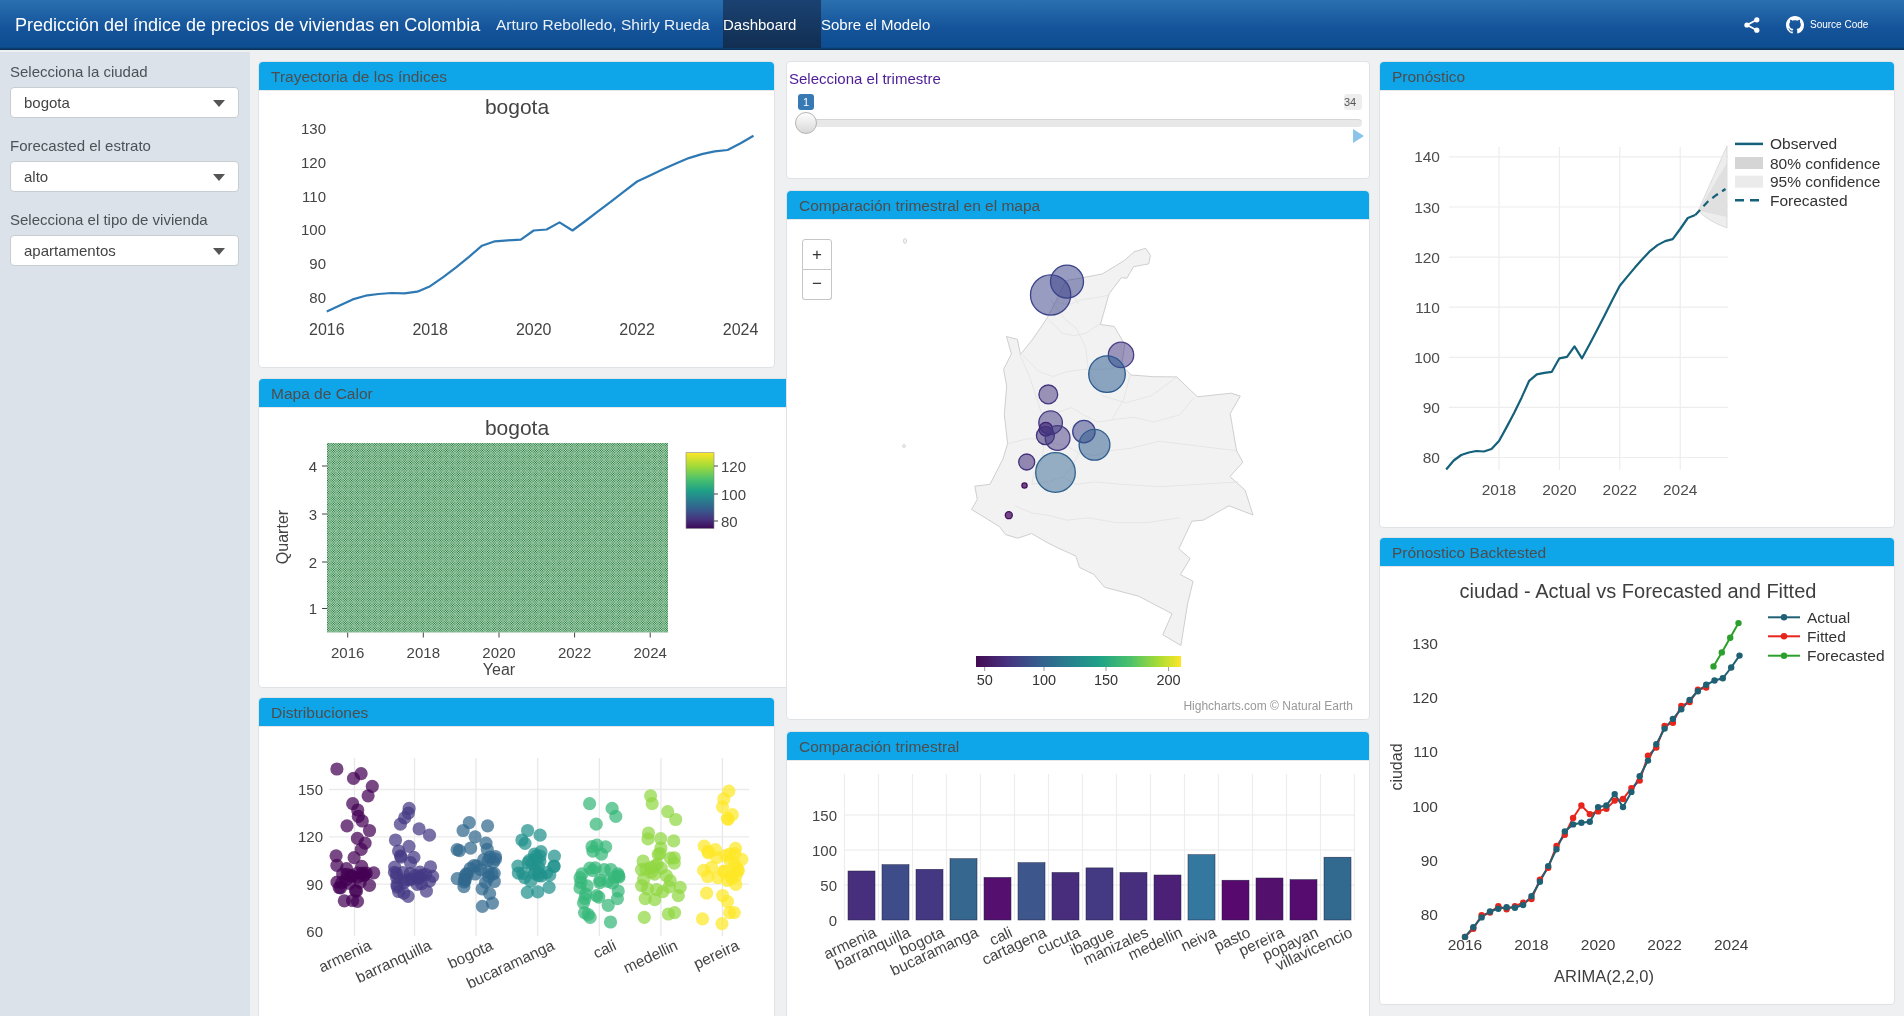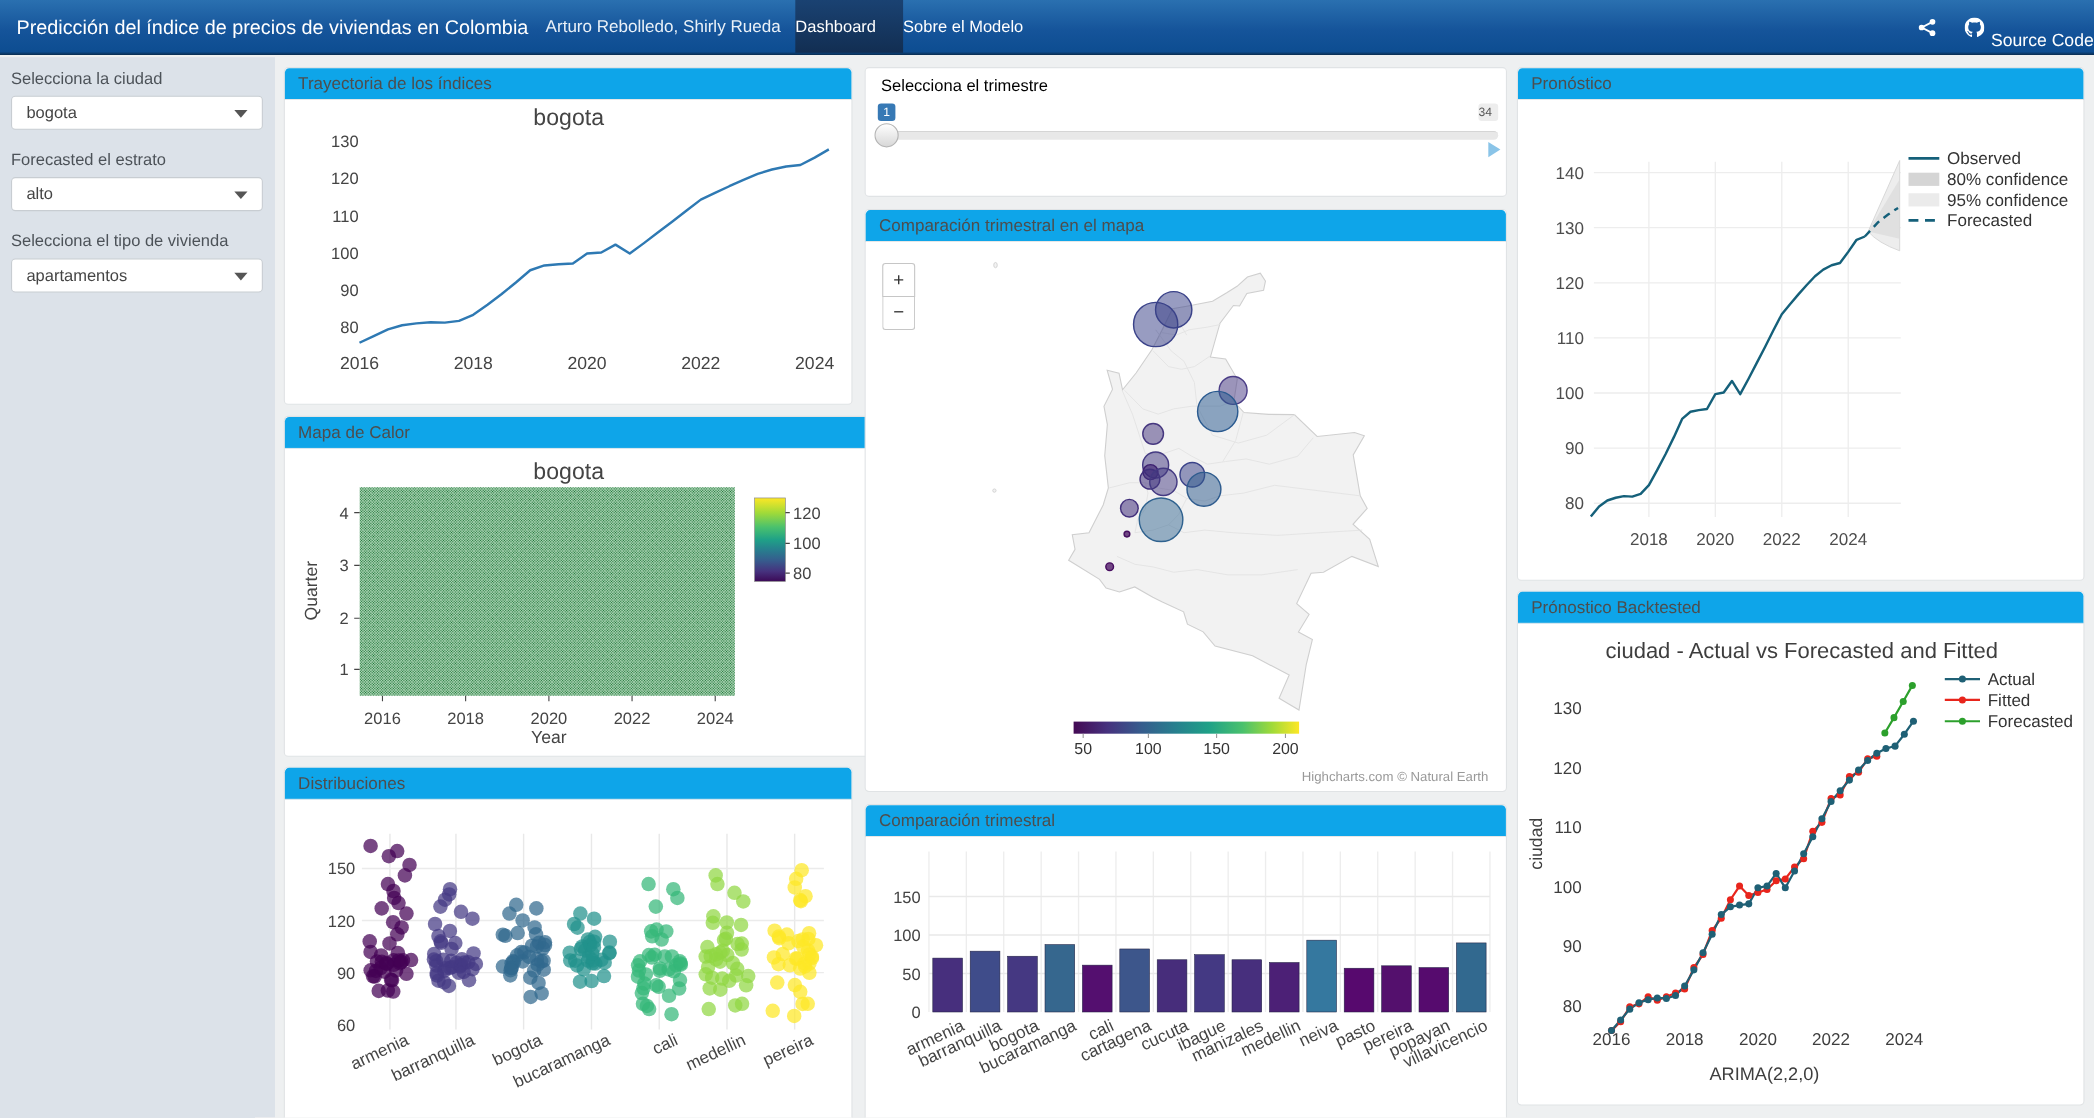--- a/index.html
+++ b/index.html
@@ -3,21 +3,21 @@
 *{margin:0;padding:0;box-sizing:border-box}
 html,body{width:1904px;height:1016px;overflow:hidden}
 body{font-family:"Liberation Sans",sans-serif;background:#eef0f1}
 #page{position:relative;width:1904px;height:1016px}
 .navbar{position:absolute;left:0;top:0;width:1904px;height:50px;
  background:linear-gradient(180deg,#2a70b0 0%,#15549a 55%,#0d4d91 94%,#0a2c4e 100%);text-decoration:underline;}
 .brand{position:absolute;left:15px;top:0;line-height:50px;color:#fff;font-size:18px}
 .authors{position:absolute;left:496px;top:0;line-height:50px;color:#eaf1f8;font-size:15.5px}
 .navtab{position:absolute;top:0;height:48px;line-height:50px;color:#fff;font-size:15px;}
 .navtab.active{background:linear-gradient(180deg,#1a4272 0%,#122e52 100%);}
-.srctext{position:absolute;top:13px;line-height:50px;color:#fff;font-size:16px}
+.srctext{position:absolute;top:0;line-height:50px;color:#fff;font-size:10px}
 .sidebar{position:absolute;left:0;top:52px;width:250px;height:964px;background:#dce2e9}
 .sb-label{position:absolute;left:10px;color:#4c5258;font-size:15px}
 .sb-select{position:absolute;left:10px;width:229px;height:31px;background:#fff;border:1px solid #c8cdd2;border-radius:4px;color:#444;font-size:15px;line-height:29px;padding-left:13px}
 .caret{position:absolute;right:13px;top:12px;width:0;height:0;border-left:6px solid transparent;border-right:6px solid transparent;border-top:7px solid #555}
 .panel{position:absolute;background:#fff;border:1px solid #e0e3e5;border-radius:4px}
 .phead{position:absolute;left:0;top:0;right:0;height:29px;border-bottom:1px solid #e7e7e7;
  font-size:15.5px;color:#4d4d4d;line-height:29px;padding-left:12px;background:#0ea5e9;border-radius:4px 4px 0 0}
 .pbody{position:absolute;left:0;top:30px;right:0;bottom:0}
 svg text{font-family:"Liberation Sans",sans-serif}
 </style></head><body>
@@ -410,21 +410,21 @@
           <text x="173.5" y="221" text-anchor="end" font-size="15.5" fill="#444" transform="rotate(-25 173.5 221)">barranquilla</text>
           <text x="235.0" y="221" text-anchor="end" font-size="15.5" fill="#444" transform="rotate(-25 235.0 221)">bogota</text>
           <text x="296.7" y="221" text-anchor="end" font-size="15.5" fill="#444" transform="rotate(-25 296.7 221)">bucaramanga</text>
           <text x="358.3" y="221" text-anchor="end" font-size="15.5" fill="#444" transform="rotate(-25 358.3 221)">cali</text>
           <text x="419.9" y="221" text-anchor="end" font-size="15.5" fill="#444" transform="rotate(-25 419.9 221)">medellin</text>
           <text x="481.4" y="221" text-anchor="end" font-size="15.5" fill="#444" transform="rotate(-25 481.4 221)">pereira</text>
         </svg>
       </div>
     </div>
 <div class="panel" style="left:786px;top:61px;width:584px;height:118px">
-      <div style="position:absolute;left:14px;top:8px;font-size:15px;color:#000000">Selecciona el trimestre</div>
+      <div style="position:absolute;left:2px;top:8px;font-size:15px;color:#4c1d95">Selecciona el trimestre</div>
       <div style="position:absolute;left:11px;top:32px;width:16px;height:16px;background:#3779b5;border-radius:3px;color:#fff;font-size:11px;text-align:center;line-height:16px">1</div>
       <div style="position:absolute;left:557px;top:32px;width:18px;height:16px;background:#ededed;border-radius:3px;color:#555;font-size:11px;text-align:left;line-height:16px">34</div>
       <div style="position:absolute;left:17px;top:57px;width:558px;height:8px;background:#e8e8e8;border-top:1px solid #d5d5d5;border-radius:4px"></div>
       <div style="position:absolute;left:8px;top:50px;width:22px;height:22px;background:linear-gradient(#fefefe,#d8d8d8);border:1px solid #b4b4b4;border-radius:50%"></div>
       <div style="position:absolute;left:566px;top:67px;width:0;height:0;border-top:7px solid transparent;border-bottom:7px solid transparent;border-left:11px solid #8ac4e8"></div>
     </div>
 <div class="panel" style="left:786px;top:190px;width:584px;height:530px">
       <div class="phead">Comparación trimestral en el mapa</div>
       <div class="pbody">
         <svg width="582" height="499" style="position:absolute;left:0;top:0">

